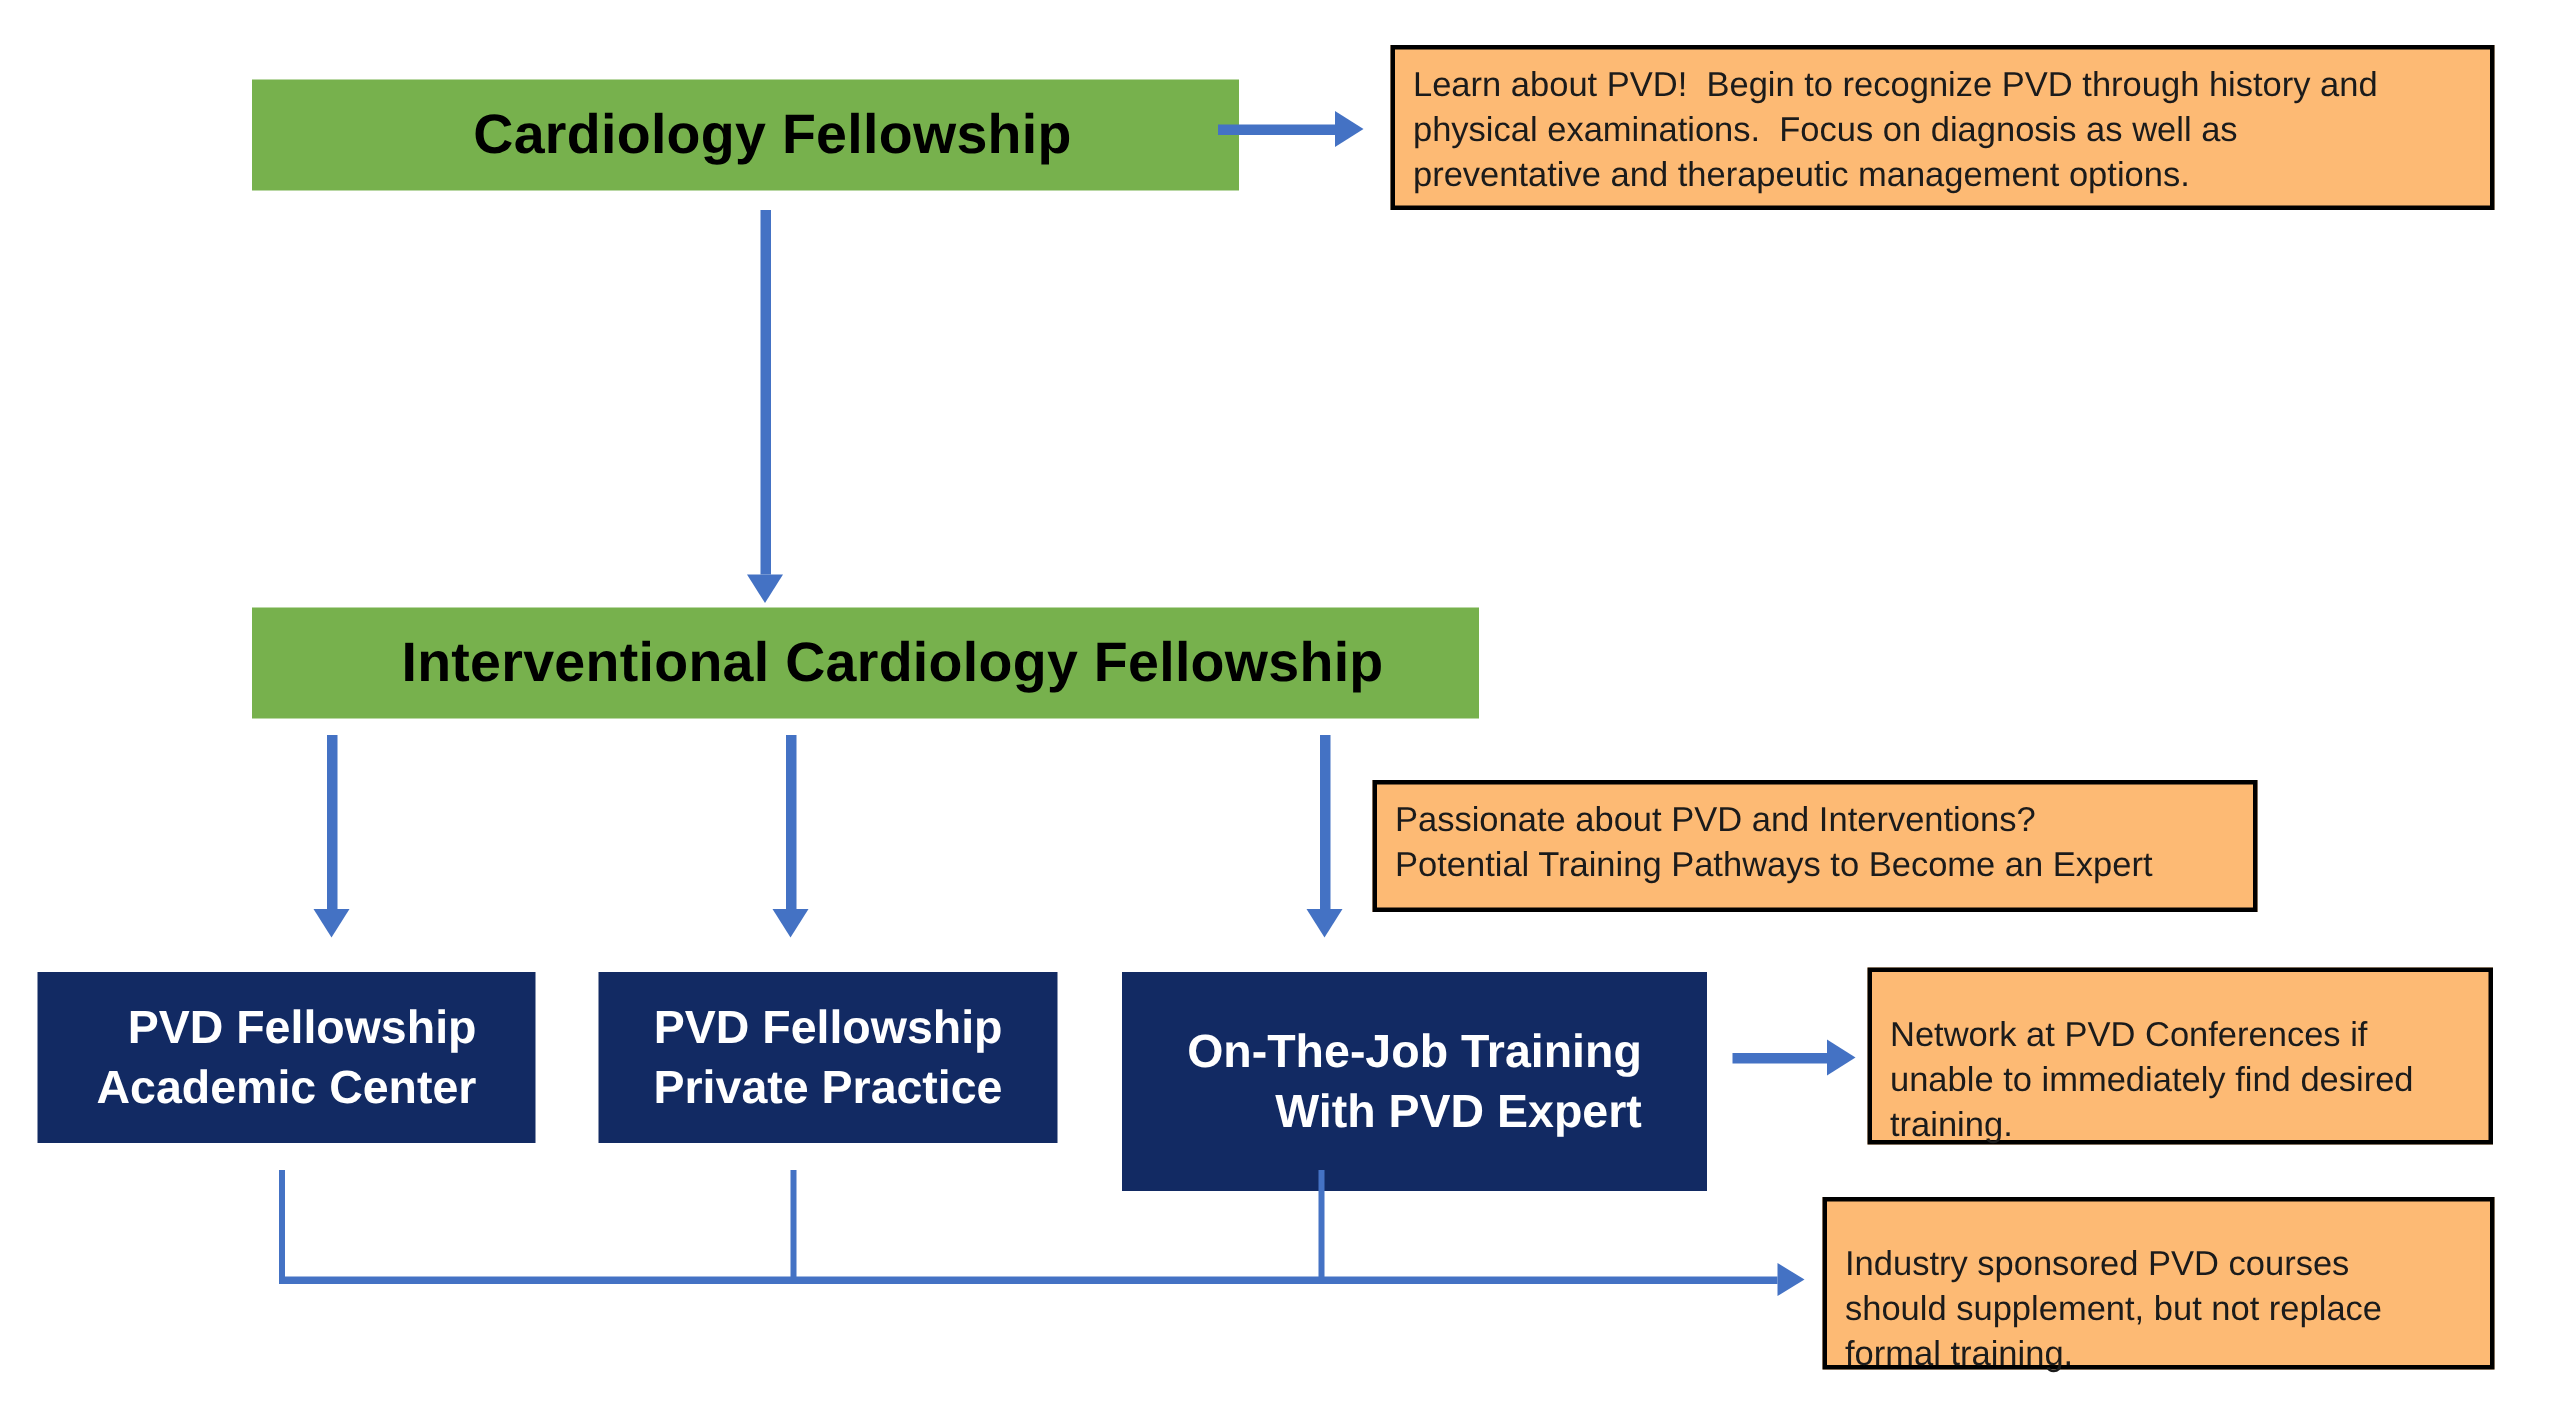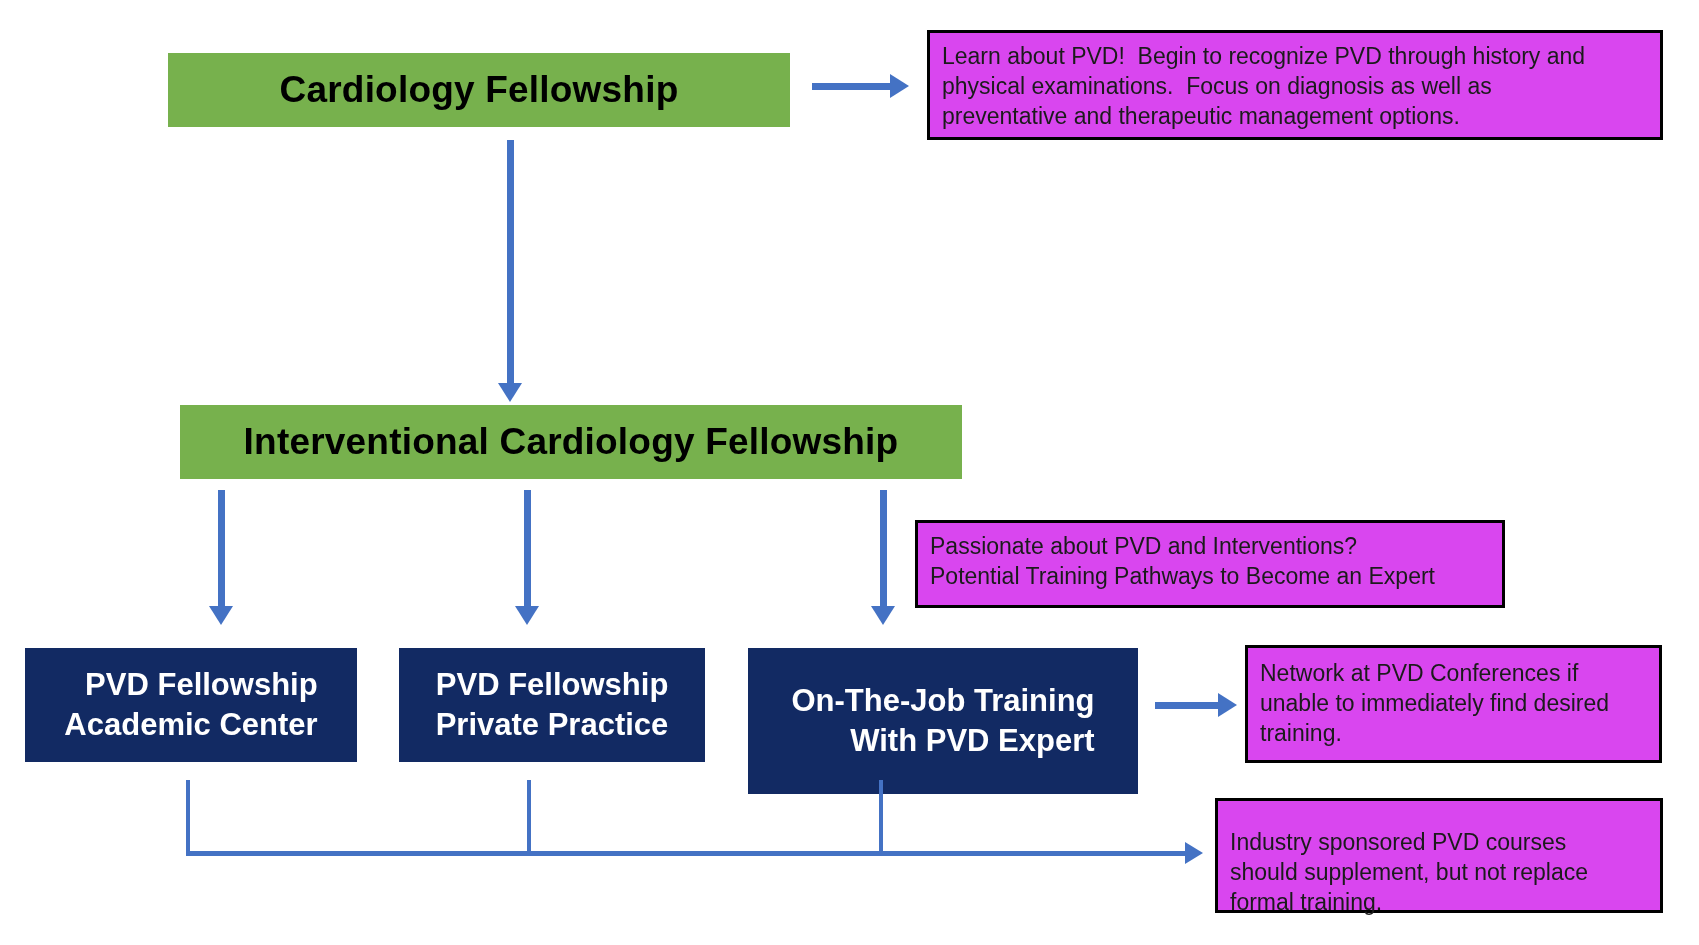--- a/index.html
+++ b/index.html
@@ -4,43 +4,43 @@
 <style>
   html,body{margin:0;padding:0;background:#ffffff;}
   .canvas{
     position:relative;width:1699px;height:945px;background:#ffffff;
     font-family:"Liberation Sans",sans-serif;overflow:hidden;
   }
   
   .gbox{
     position:absolute;background:#77B14D;color:#000000;
     font-weight:bold;font-size:37px;display:flex;align-items:center;justify-content:center;
-    text-align:center;letter-spacing:0.2px;
+    text-align:center;letter-spacing:0.2px;padding-left:36px;
   }
   .g1{left:168px;top:53px;width:622px;height:74px;}
-  .g2{left:180px;top:405px;width:782px;height:74px;}
+  .g2{left:168px;top:405px;width:782px;height:74px;}
   .nbox{
     position:absolute;background:#122A63;color:#ffffff;
     font-weight:bold;font-size:31px;line-height:40px;
     display:flex;align-items:center;justify-content:center;text-align:right;
     white-space:pre-line;
   }
   .nA{left:25px;top:648px;width:332px;height:114px;}
   .nB{left:399px;top:648px;width:306px;height:114px;}
   .nC{left:748px;top:648px;width:390px;height:146px;}
   
   .tbox{
-    position:absolute;background:#d946ef;border:3px solid #000000;
+    position:absolute;background:#fdba74;border:3px solid #000000;
     color:#1b1b1b;font-size:23px;line-height:30px;padding:8px 12px;
     white-space:pre-wrap;box-sizing:border-box;
   }
   .t1{left:927px;top:30px;width:736px;height:110px;}
   .t2{left:532px;top:197px;width:700px;height:140px;}
   .t3{left:915px;top:520px;width:590px;height:88px;}
-  .t4{left:1245px;top:645px;width:417px;height:118px;padding-top:10px;}
+  .t4{left:1245px;top:645px;width:417px;height:118px;padding-top:26px;}
   .t5{left:1215px;top:798px;width:448px;height:115px;padding-top:26px;}
   
   .harrow{position:absolute;display:flex;align-items:center;}
   .harrow .shaft{height:7px;background:#4472C4;}
   .harrow .head{width:0;height:0;border-top:12px solid transparent;border-bottom:12px solid transparent;border-left:19px solid #4472C4;}
   .varrow{position:absolute;display:flex;flex-direction:column;align-items:center;}
   .varrow .shaft{width:7px;background:#4472C4;}
   .varrow .head{width:0;height:0;border-left:12px solid transparent;border-right:12px solid transparent;border-top:19px solid #4472C4;}
   .ha1{left:812px;top:74px;}  .ha1 .shaft{width:78px;}
   .ha2{left:1155px;top:693px;} .ha2 .shaft{width:63px;}

